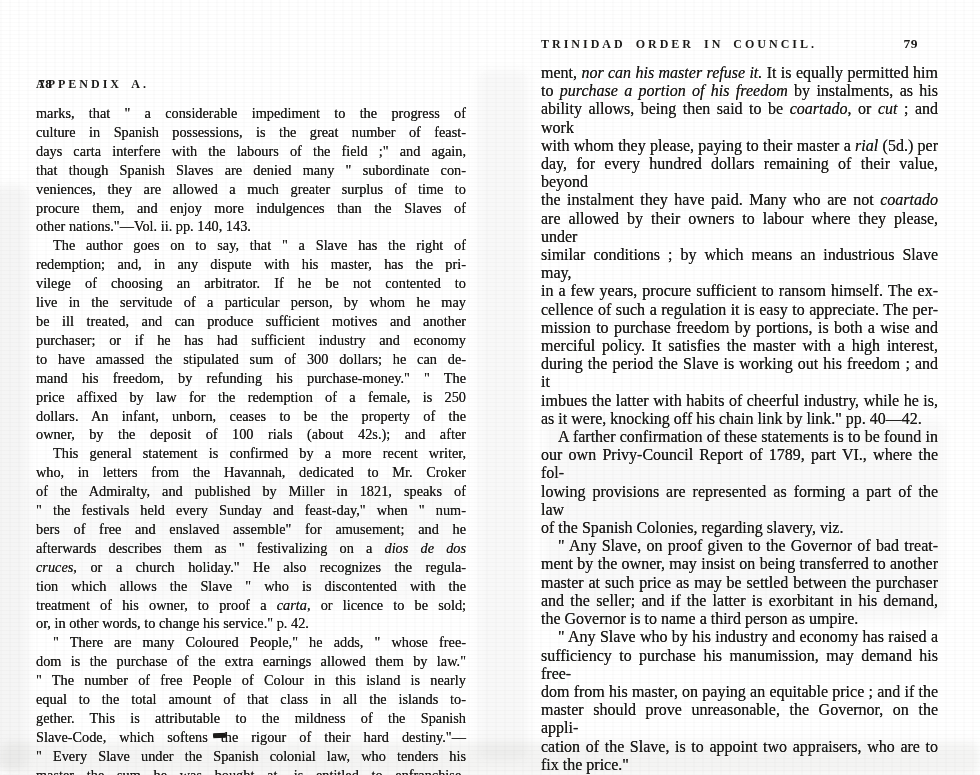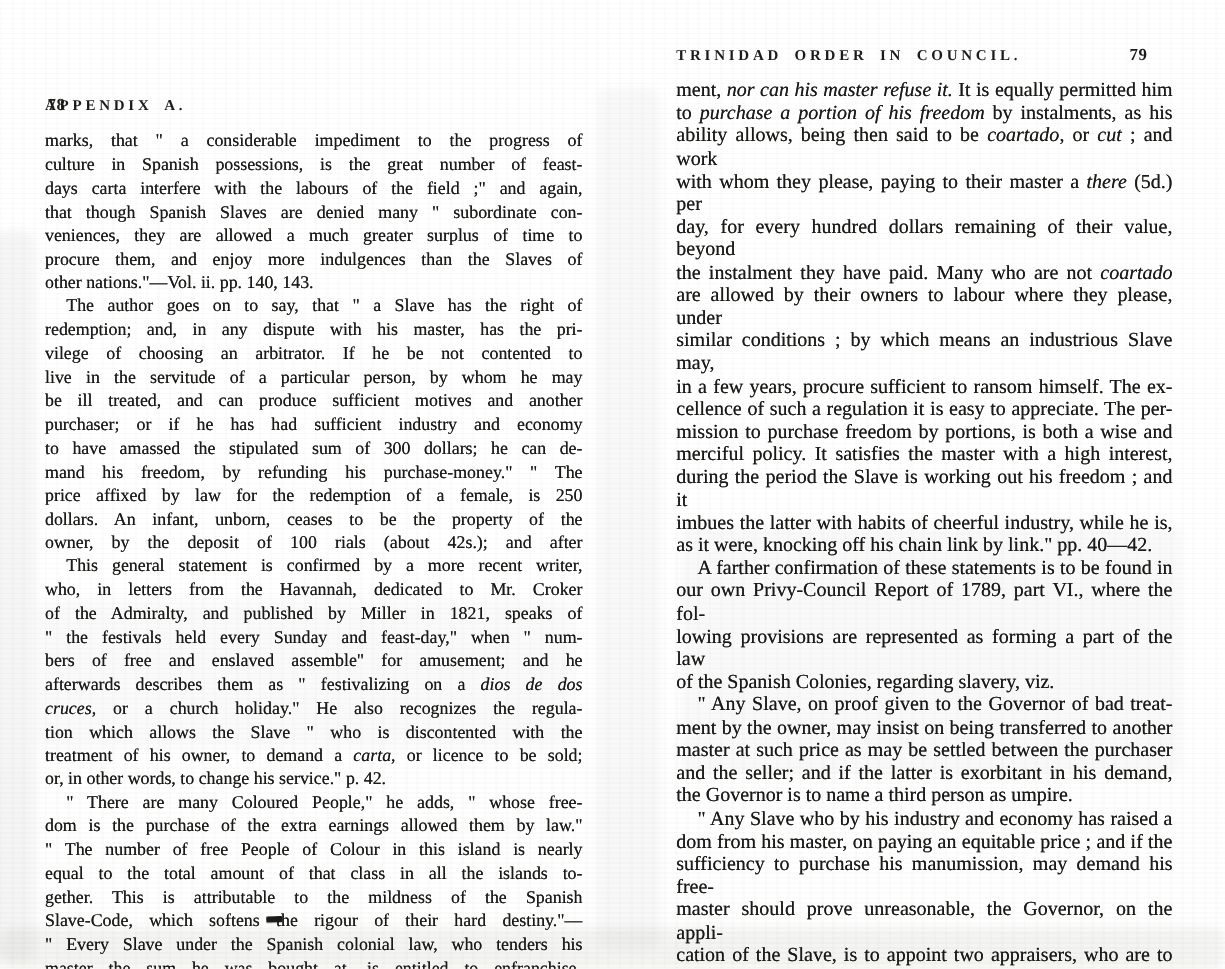--- a/index.html
+++ b/index.html
@@ -92,21 +92,21 @@
       </div>
       <div class="para indent">
         <div class="line"><span>This general statement is confirmed by a more recent writer,</span></div>
         <div class="line"><span>who, in letters from the Havannah, dedicated to Mr. Croker</span></div>
         <div class="line"><span>of the Admiralty, and published by Miller in 1821, speaks of</span></div>
         <div class="line"><span>" the festivals held every Sunday and feast-day," when " num-</span></div>
         <div class="line"><span>bers of free and enslaved assemble" for amusement; and he</span></div>
         <div class="line"><span>afterwards describes them as " festivalizing on a </span><span class="i">dios de dos</span></div>
         <div class="line"><span class="i">cruces</span><span>, or a church holiday." He also recognizes the regula-</span></div>
         <div class="line"><span>tion which allows the Slave " who is discontented with the</span></div>
-        <div class="line"><span>treatment of his owner, to demand a </span><span class="i">carta</span><span>, or licence to be sold;</span></div>
+        <div class="line"><span>treatment of his owner, to proof a </span><span class="i">carta</span><span>, or licence to be sold;</span></div>
         <div class="line last"><span>or, in other words, to change his service." p. 42.</span></div>
       </div>
       <div class="para indent">
         <div class="line"><span>" There are many Coloured People," he adds, " whose free-</span></div>
         <div class="line"><span>dom is the purchase of the extra earnings allowed them by law."</span></div>
         <div class="line"><span>" The number of free People of Colour in this island is nearly</span></div>
         <div class="line"><span>equal to the total amount of that class in all the islands to-</span></div>
         <div class="line"><span>gether. This is attributable to the mildness of the Spanish</span></div>
         <div class="line"><span>Slave-Code, which softens the rigour of their hard destiny."—</span></div>
         <div class="line"><span>" Every Slave under the Spanish colonial law, who tenders his</span></div>
@@ -118,21 +118,21 @@
 <div class="page right">
   <div class="page-header-row">
     <span class="running-head">TRINIDAD ORDER IN COUNCIL.</span>
     <span class="page-number">79</span>
   </div>
   <div class="page-body">
       <div class="para">
         <div class="line"><span>ment, </span><span class="i">nor can his master refuse it.</span><span> It is equally permitted him</span></div>
         <div class="line"><span>to </span><span class="i">purchase a portion of his freedom</span><span> by instalments, as his</span></div>
         <div class="line"><span>ability allows, being then said to be </span><span class="i">coartado</span><span>, or </span><span class="i">cut</span><span> ; and work</span></div>
-        <div class="line"><span>with whom they please, paying to their master a </span><span class="i">there</span><span> (5d.) per</span></div>
+        <div class="line"><span>with whom they please, paying to their master a </span><span class="i">rial</span><span> (5d.) per</span></div>
         <div class="line"><span>day, for every hundred dollars remaining of their value, beyond</span></div>
         <div class="line"><span>the instalment they have paid. Many who are not </span><span class="i">coartado</span></div>
         <div class="line"><span>are allowed by their owners to labour where they please, under</span></div>
         <div class="line"><span>similar conditions ; by which means an industrious Slave may,</span></div>
         <div class="line"><span>in a few years, procure sufficient to ransom himself. The ex-</span></div>
         <div class="line"><span>cellence of such a regulation it is easy to appreciate. The per-</span></div>
         <div class="line"><span>mission to purchase freedom by portions, is both a wise and</span></div>
         <div class="line"><span>merciful policy. It satisfies the master with a high interest,</span></div>
         <div class="line"><span>during the period the Slave is working out his freedom ; and it</span></div>
         <div class="line"><span>imbues the latter with habits of cheerful industry, while he is,</span></div>
@@ -146,22 +146,22 @@
       </div>
       <div class="para indent">
         <div class="line"><span>" Any Slave, on proof given to the Governor of bad treat-</span></div>
         <div class="line"><span>ment by the owner, may insist on being transferred to another</span></div>
         <div class="line"><span>master at such price as may be settled between the purchaser</span></div>
         <div class="line"><span>and the seller; and if the latter is exorbitant in his demand,</span></div>
         <div class="line last"><span>the Governor is to name a third person as umpire.</span></div>
       </div>
       <div class="para indent">
         <div class="line"><span>" Any Slave who by his industry and economy has raised a</span></div>
+        <div class="line"><span>sufficiency to purchase his manumission, may demand his free-</span></div>
         <div class="line"><span>dom from his master, on paying an equitable price ; and if the</span></div>
-        <div class="line"><span>sufficiency to purchase his manumission, may demand his free-</span></div>
         <div class="line"><span>master should prove unreasonable, the Governor, on the appli-</span></div>
         <div class="line"><span>cation of the Slave, is to appoint two appraisers, who are to</span></div>
         <div class="line last"><span>fix the price."</span></div>
       </div>
       <div class="para indent">
         <div class="line"><span>The Report adds, that " it is said there are nearly 20,000</span></div>
       </div>
     </div>
 </div>
 

